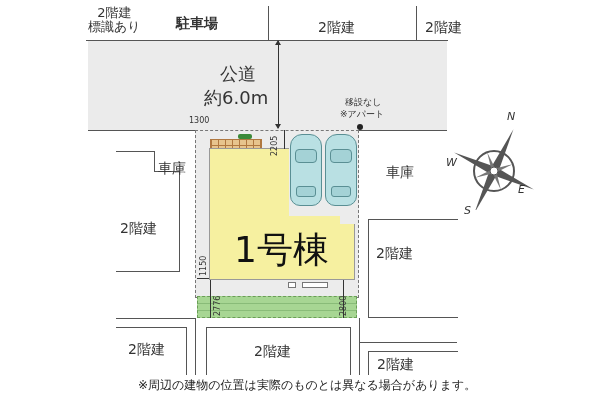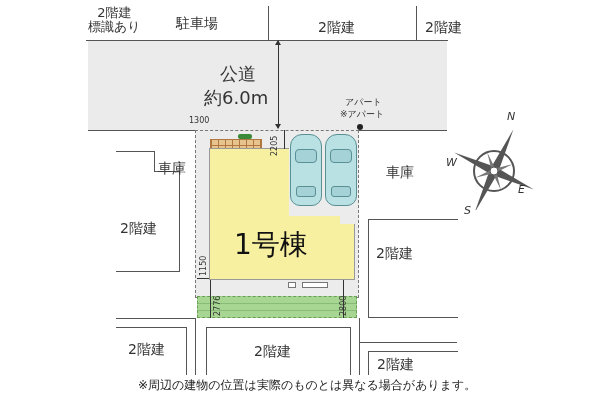--- a/index.html
+++ b/index.html
@@ -27,33 +27,33 @@
 <body>
 
 <div class="line" style="left:86px;top:40px;width:362px;height:1px;"></div>
 <div class="line" style="left:268px;top:6px;width:1px;height:34px;"></div>
 <div class="line" style="left:416px;top:6px;width:1px;height:34px;"></div>
 
 <div class="lbl" style="left:88px;top:6px;font-size:13px;line-height:14px;text-align:center;">
   <div>2階建</div>
   <div>標識あり</div>
 </div>
-<div class="lbl" style="left:176px;top:15px;">駐車場</div>
+<div class="lbl" style="left:176px;top:15px;font-weight:bold;">駐車場</div>
 <div class="lbl" style="left:318px;top:19px;">2階建</div>
 <div class="lbl" style="left:425px;top:19px;">2階建</div>
 
 <div class="road"></div>
 <div class="lbl" style="left:220px;top:62px;font-size:18px;">公道</div>
 <div class="lbl" style="left:204px;top:86px;font-size:18px;">約6.0m</div>
 
 <div class="line" style="left:278px;top:41px;width:1px;height:87px;background:#333;"></div>
 <div class="abs" style="left:275px;top:40px;width:0;height:0;border-left:3px solid transparent;border-right:3px solid transparent;border-bottom:5px solid #333;"></div>
 <div class="abs" style="left:275px;top:124px;width:0;height:0;border-left:3px solid transparent;border-right:3px solid transparent;border-top:5px solid #333;"></div>
 
-<div class="lbl" style="left:345px;top:96px;font-size:9px;">アパート</div>
+<div class="lbl" style="left:345px;top:96px;font-size:9px;">移設なし</div>
 <div class="lbl" style="left:340px;top:108px;font-size:9px;">※アパート</div>
 <div class="abs" style="left:357px;top:124px;width:6px;height:6px;border-radius:50%;background:#222;"></div>
 
 <div class="line" style="left:116px;top:151px;width:38px;height:1px;"></div>
 <div class="line" style="left:154px;top:151px;width:1px;height:21px;"></div>
 <div class="line" style="left:154px;top:171px;width:25px;height:1px;"></div>
 <div class="line" style="left:179px;top:171px;width:1px;height:100px;"></div>
 <div class="line" style="left:116px;top:271px;width:64px;height:1px;"></div>
 <div class="lbl" style="left:158px;top:160px;">車庫</div>
 <div class="lbl" style="left:120px;top:220px;">2階建</div>
@@ -63,21 +63,21 @@
 <div class="line" style="left:368px;top:219px;width:1px;height:98px;"></div>
 <div class="line" style="left:368px;top:317px;width:90px;height:1px;"></div>
 <div class="lbl" style="left:376px;top:245px;">2階建</div>
 
 <div class="lot"></div>
 <div class="tiles"></div>
 <div class="abs" style="left:238px;top:134px;width:14px;height:5px;background:#3b8a3a;border-radius:2px;"></div>
 <div class="house"></div>
 <div class="cutout" style="left:289px;top:148px;width:66px;height:68px;"></div>
 <div class="cutout" style="left:340px;top:216px;width:15px;height:8px;"></div>
-<div class="lbl" style="left:234px;top:226px;font-size:28px;color:#111;">1号棟</div>
+<div class="lbl" style="left:234px;top:226px;font-size:36px;color:#111;">1号棟</div>
 <div class="abs" style="left:288px;top:282px;width:6px;height:4px;border:1px solid #777;background:#fff;"></div>
 <div class="abs" style="left:302px;top:282px;width:24px;height:4px;border:1px solid #777;background:#fff;"></div>
 
 <div class="car" style="left:290px;top:134px;">
     <div class="ws"></div>
     <div class="rw"></div>
   </div>
 <div class="car" style="left:325px;top:134px;">
     <div class="ws"></div>
     <div class="rw"></div>

